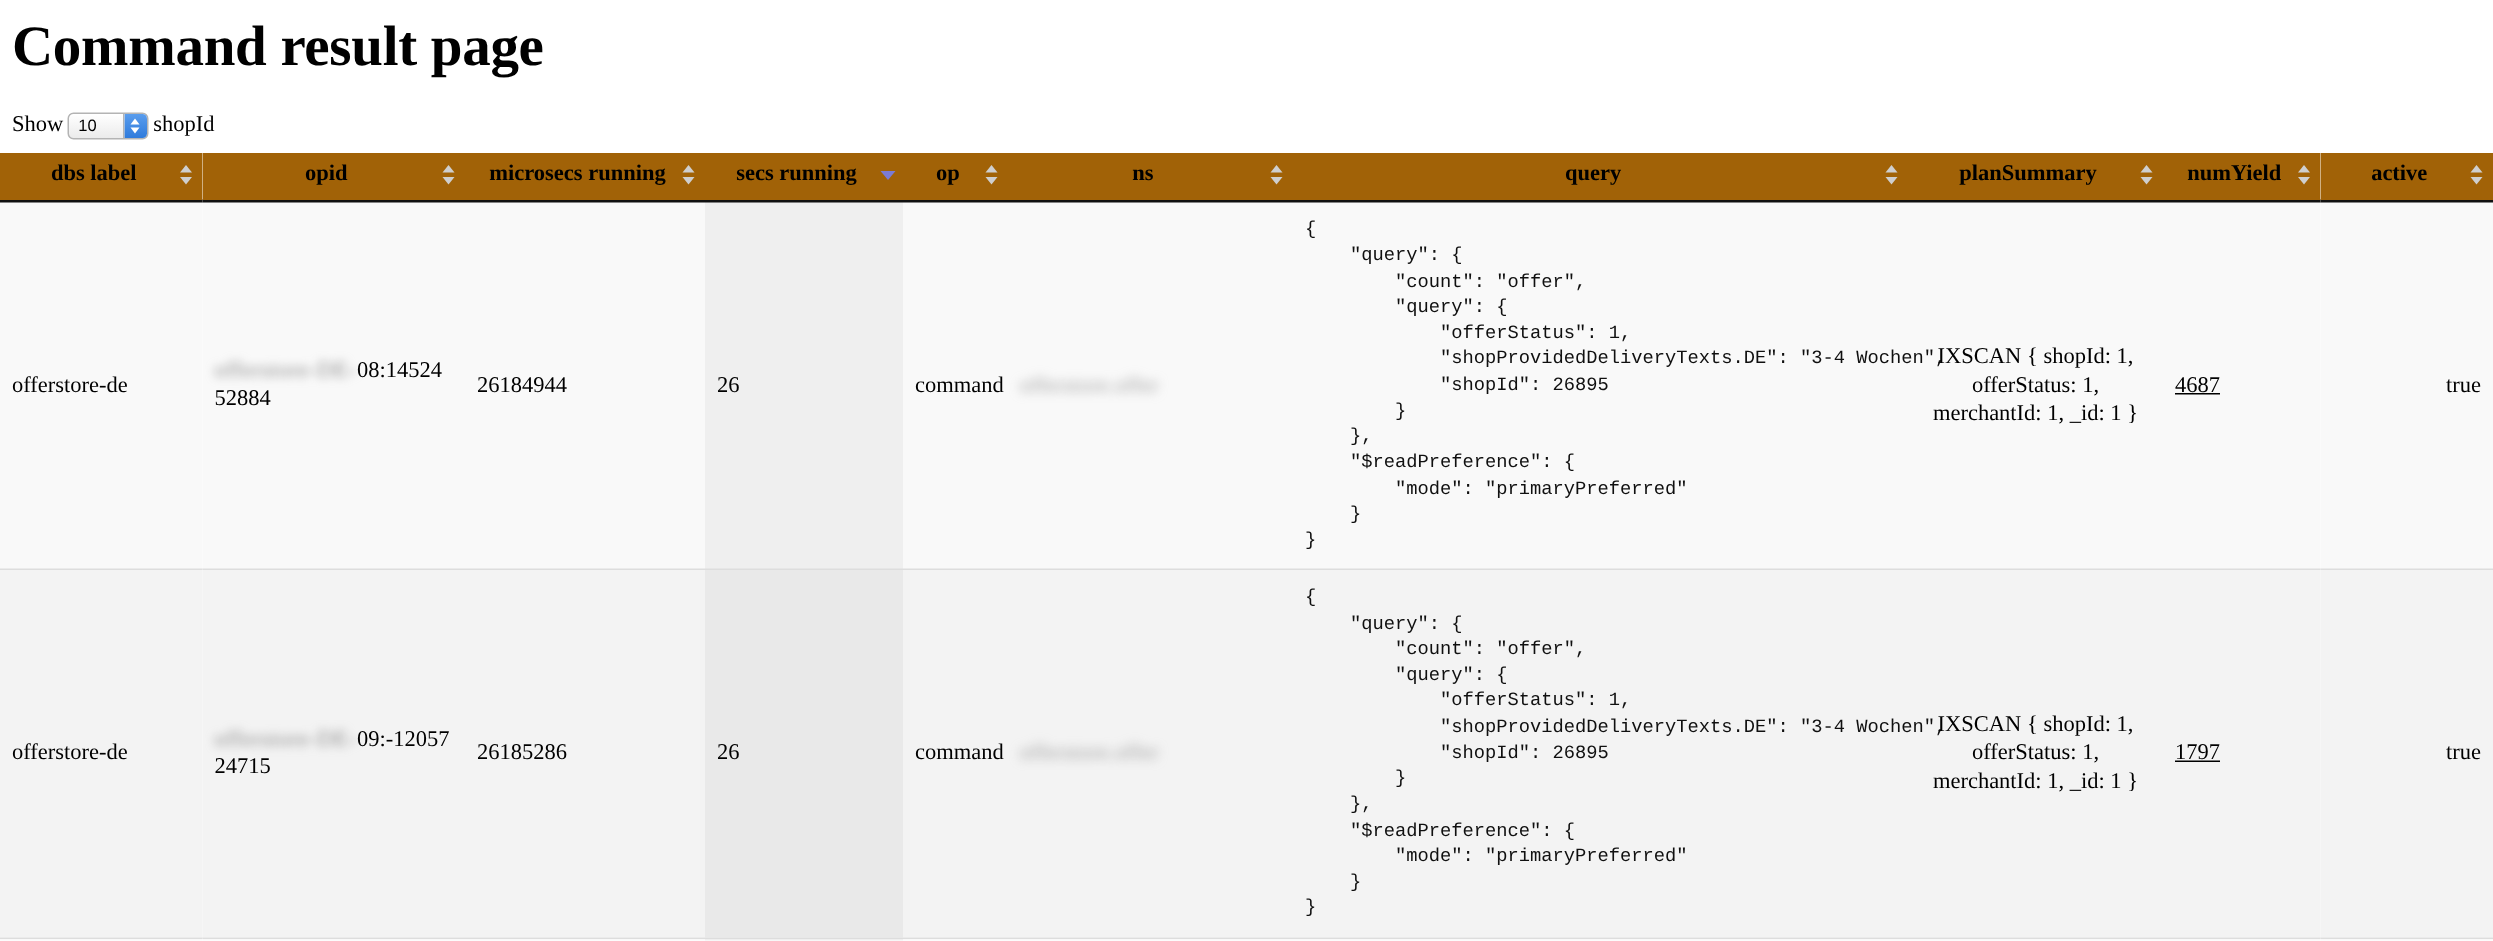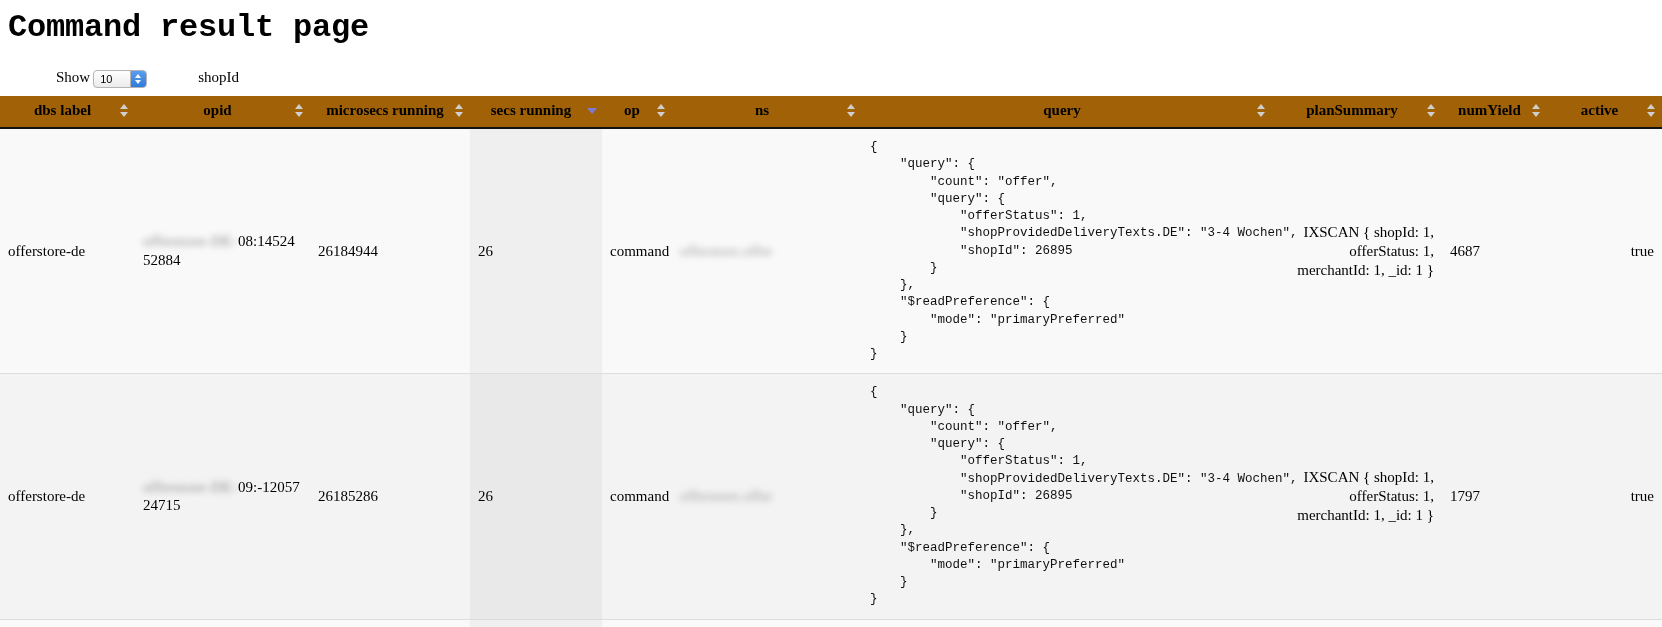--- a/index.html
+++ b/index.html
@@ -17,22 +17,22 @@
   }
 
   .page {
     position: relative;
     width: 1662px;
     padding: 0;
   }
 
   
   .page-title {
-    font-family: Liberation Mono, monospace;
-    font-size: 32px;
+    font-family: Liberation Serif, serif;
+    font-size: 38px;
     font-weight: bold;
     line-height: 1;
     margin: 12px 0 0 8px;
     letter-spacing: -0.2px;
   }
 
   
   .controls {
     position: relative;
     height: 26px;
@@ -40,21 +40,21 @@
     padding: 0 8px;
   }
   .dt-length {
     position: absolute;
     left: 8px;
     top: 0;
     font-size: 15px;
     line-height: 22px;
     white-space: nowrap;
   }
-  .dt-length .lbl { font-size: 15px; margin-left: 48px; }
+  .dt-length .lbl { font-size: 15px; }
   .length-select {
     display: inline-block;
     position: relative;
     vertical-align: middle;
     width: 54px;
     height: 18px;
     margin: 0 3px;
     border: 1px solid #b4b4b4;
     border-radius: 4px;
     background: linear-gradient(#ffffff, #ebebeb);
@@ -192,22 +192,22 @@
   tbody tr.odd  td.sorted { background: #efefef; }
   tbody tr.even td.sorted { background: #e9e9e9; }
 
   td.c-dbs      { text-align: left;   padding-left: 12px; }
   td.c-opid     { text-align: left;   padding-left: 0px; }
   td.c-micros   { text-align: left;   padding-left: 0px; }
   td.c-secs     { text-align: left;   padding-left: 12px; }
   td.c-op       { text-align: left;   padding-left: 8px; margin-top: 21px; }
   td.c-ns       { text-align: left;   padding-left: 8px; }
   td.c-query    { text-align: left;   padding-left: 0; }
-  td.c-plan     { text-align: right;   padding-left: 0; }
-  td.c-yield    { text-align: left;   padding-left: 0; }
+  td.c-plan     { text-align: center;   padding-left: 0; }
+  td.c-yield    { text-align: left;   padding-left: 0; text-decoration: underline; }
   td.c-active   { text-align: right;   padding-left: 8px; }
 
   .query-pre {
     font-family: "Liberation Mono", "DejaVu Sans Mono", monospace;
     font-size: 12.5px;
     line-height: 1.38;
     margin: 0;
     white-space: pre;
     color: #101010;
   }

